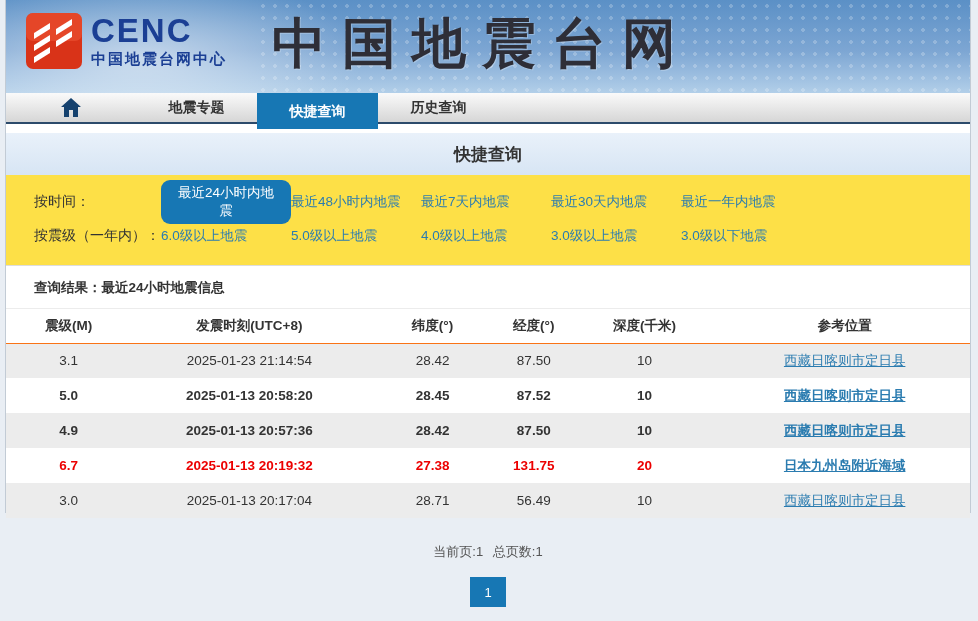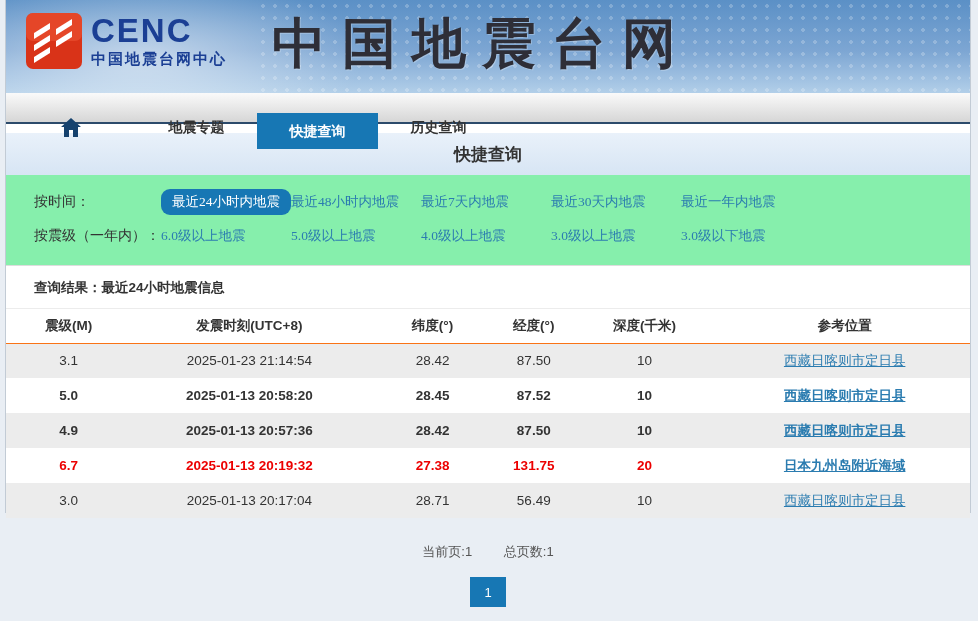--- a/index.html
+++ b/index.html
@@ -49,36 +49,36 @@
   
   .nav {
     height: 31px; display: flex; align-items: flex-start;
     background: linear-gradient(to bottom, #fafafa, #d6d6d6);
     border-bottom: 2px solid #2c4a6b;
     position: relative; z-index: 3;
   }
   .nav-tab {
     width: 121px; height: 29px; line-height: 29px; text-align: center;
     font-size: 14px; font-weight: bold; color: #333; cursor: pointer;
-    display: flex; align-items: center; justify-content: center; margin-top: 20px;
+    display: flex; align-items: center; justify-content: center;
   }
   .nav-tab.home { width: 130px; }
   .nav-tab.active {
     background: #1777b4; color: #fff; height: 36px; margin-bottom: -5px;
   }
   .home-glyph { width: 20px; height: 19px; display: block; }
   
   .title-band {
     margin-top: 9px; height: 42px;
     background: linear-gradient(to bottom, #e9f1fa, #d7e5f4);
     display: flex; align-items: center; justify-content: center;
     font-size: 17px; font-weight: bold; color: #333;
   }
   
-  .filters { background: #86efac; padding: 10px 0 12px; border-bottom: 1px solid #ddd; font-family: Liberation Serif, serif; }
+  .filters { background: #fde047; padding: 10px 0 12px; border-bottom: 1px solid #ddd; }
   .filter-row { display: flex; align-items: center; height: 34px; padding-left: 28px; font-size: 14px; }
   .filter-label { width: 127px; color: #333; }
   .filter-slot { width: 130px; }
   .filter-link { color: #2b7cb0; text-decoration: none; font-size: 13.5px; cursor: pointer; }
   .filter-btn {
     display: inline-block; background: #1777b4; color: #fff; font-size: 13.5px;
     padding: 4px 11px; border-radius: 9px; border: none; cursor: pointer;
     font-family: inherit;
   }
   
@@ -88,21 +88,21 @@
   }
   table { width: 100%; border-collapse: collapse; text-align: center; font-size: 13.5px; }
   thead th { height: 34px; font-weight: bold; color: #333; border-bottom: 1px solid #f97316; }
   tbody td { height: 35px; }
   tr.shade { background: #ececec; }
   tr.strong { font-weight: bold; }
   tr.alert td { color: #ec0000; }
   a.loc { color: #2b7cb0; text-decoration: underline; cursor: pointer; }
   
   .pagination { text-align: center; padding-top: 25px; font-size: 13px; color: #555; }
-  .pagination .stat { margin: 0 14px; }
+  .pagination .stat { margin: 0 3px; }
   .page-btn {
     margin-top: 16px; width: 36px; height: 30px; background: #1777b4; color: #fff;
     border: none; font-size: 13px; cursor: pointer; display: inline-flex;
     align-items: center; justify-content: center; font-family: inherit;
   }
 </style>
 </head>
 <body>
 
 <div class="page">

